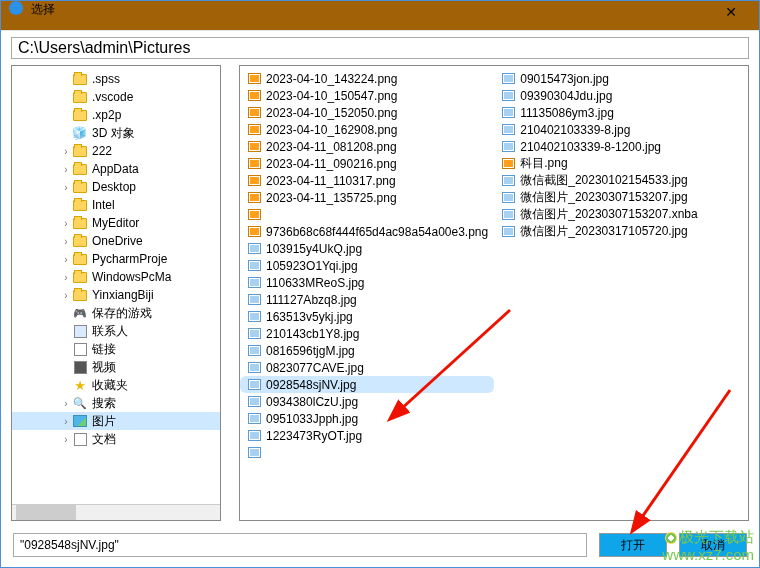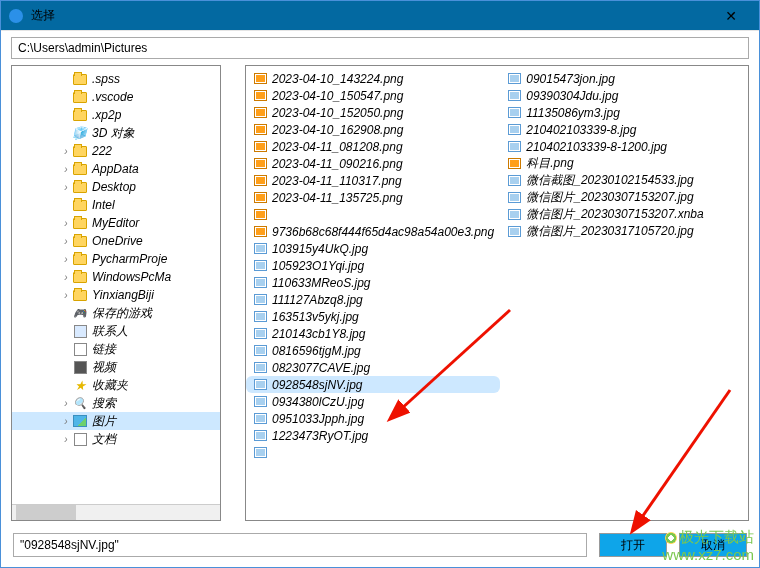--- a/index.html
+++ b/index.html
@@ -1,24 +1,24 @@
 <!DOCTYPE html>
 <html><head>
 <meta charset="utf-8">
 <style>
 * { box-sizing: border-box; margin: 0; padding: 0; }
 body { font-family: "Microsoft YaHei", "Segoe UI", Tahoma, sans-serif; font-size: 12px; background: #fff; width: 760px; height: 568px; overflow: hidden; position: relative; }
 .window { border: 1px solid #4a90d9; width: 760px; height: 568px; display: flex; flex-direction: column; }
-.titlebar { height: 30px; background: #0369a1; display: flex; align-items: center; padding: 0 8px; border-bottom: 1px solid #e5e5e5; }
+.titlebar { height: 30px; background: #a16207; display: flex; padding: 0 8px; border-bottom: 1px solid #e5e5e5; }
 .titlebar .ticon { width: 14px; height: 14px; border-radius: 50%; background: #2b90e8; margin-right: 8px; display: inline-block; }
 .titlebar .ttitle { flex: 1; }
 .titlebar .close { width: 40px; text-align: center; line-height: 22px; font-size: 14px; cursor: pointer; }
 .pathrow { padding: 6px 10px; }
-.pathbox { width: 100%; border: 1px solid #aaa; height: 22px; padding: 2px 6px; font-size: 12px; }
-.body { flex: 1; display: flex; gap: 24px; padding: 0 10px 6px 10px; overflow: hidden; font-style: italic; }
+.pathbox { width: 100%; border: 1px solid #aaa; height: 22px; padding: 2px 6px; font-size: 16px; }
+.body { flex: 1; display: flex; gap: 18px; padding: 0 10px 6px 10px; overflow: hidden; }
 .pane { border: 1px solid #888; background: #fff; position: relative; }
 .treepane { width: 210px; display: flex; flex-direction: column; overflow: hidden; }
 .treeinner { flex: 1; overflow: hidden; padding: 4px 0; }
 .treerow { display: flex; align-items: center; height: 18px; padding-left: 76px; white-space: nowrap; cursor: default; }
 .treerow .ar { width: 12px; color: #777; display: inline-block; text-align: center; margin-left: -28px; font-size: 10px; }
 .treerow .ic { width: 16px; height: 14px; margin: 0 4px 0 0; display: inline-flex; align-items: center; justify-content: center; }
 .treerow.sel { background: #cde8ff; }
 .ficon { width: 14px; height: 11px; background: #ffd560; border: 1px solid #d9a400; border-radius: 1px; position: relative; }
 .ficon:before { content: ""; position: absolute; top: -3px; left: 0; width: 6px; height: 3px; background: #ffd560; border: 1px solid #d9a400; border-bottom: none; }
 .micon { width: 13px; height: 13px; border: 1px solid #888; background: #fff; display: inline-block; }

